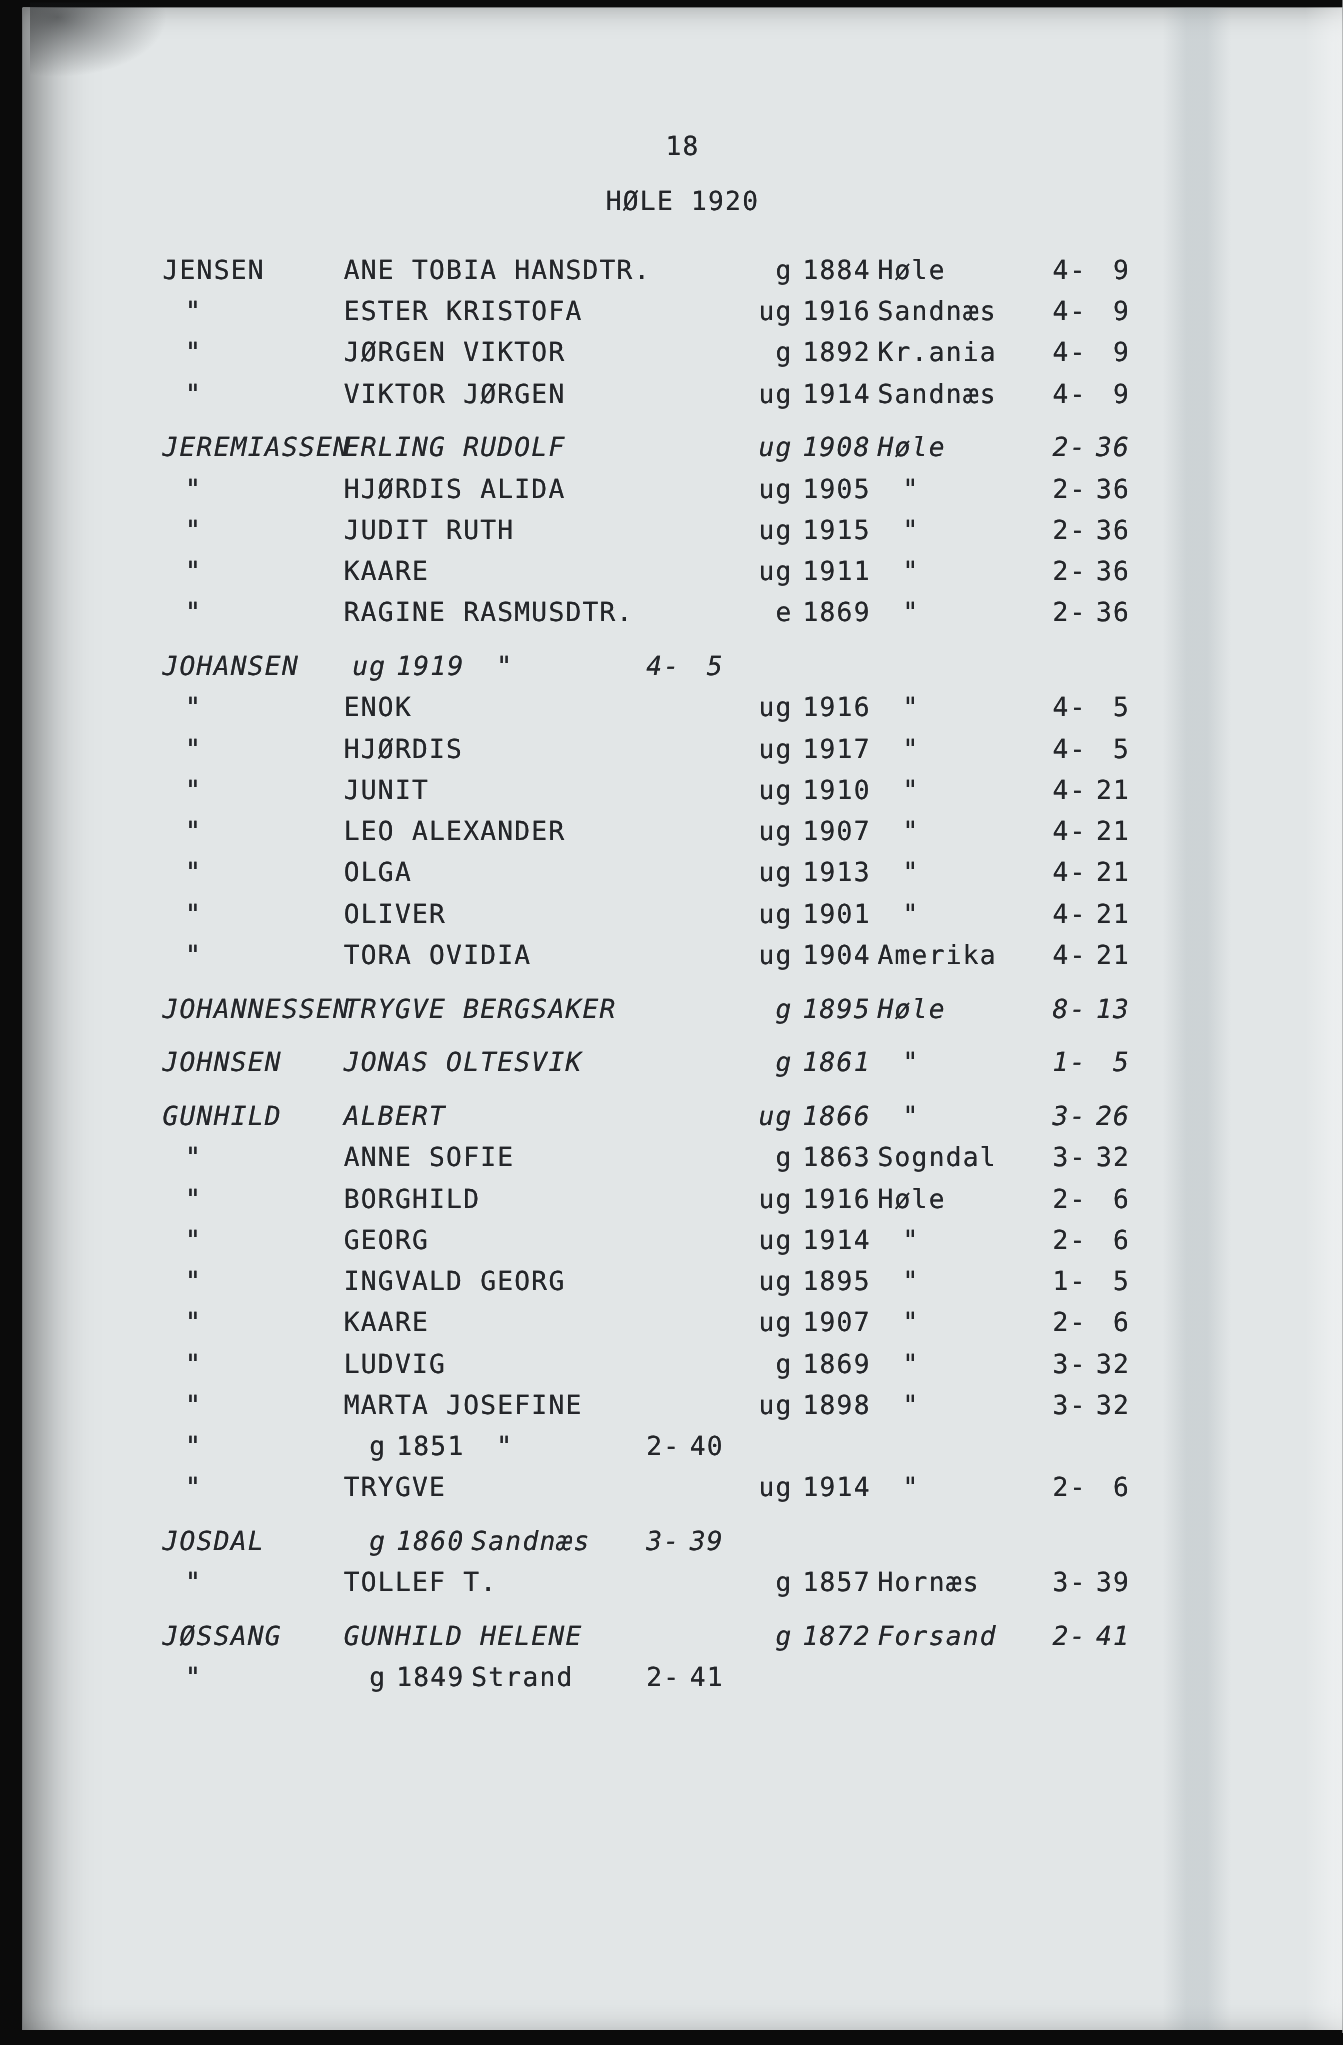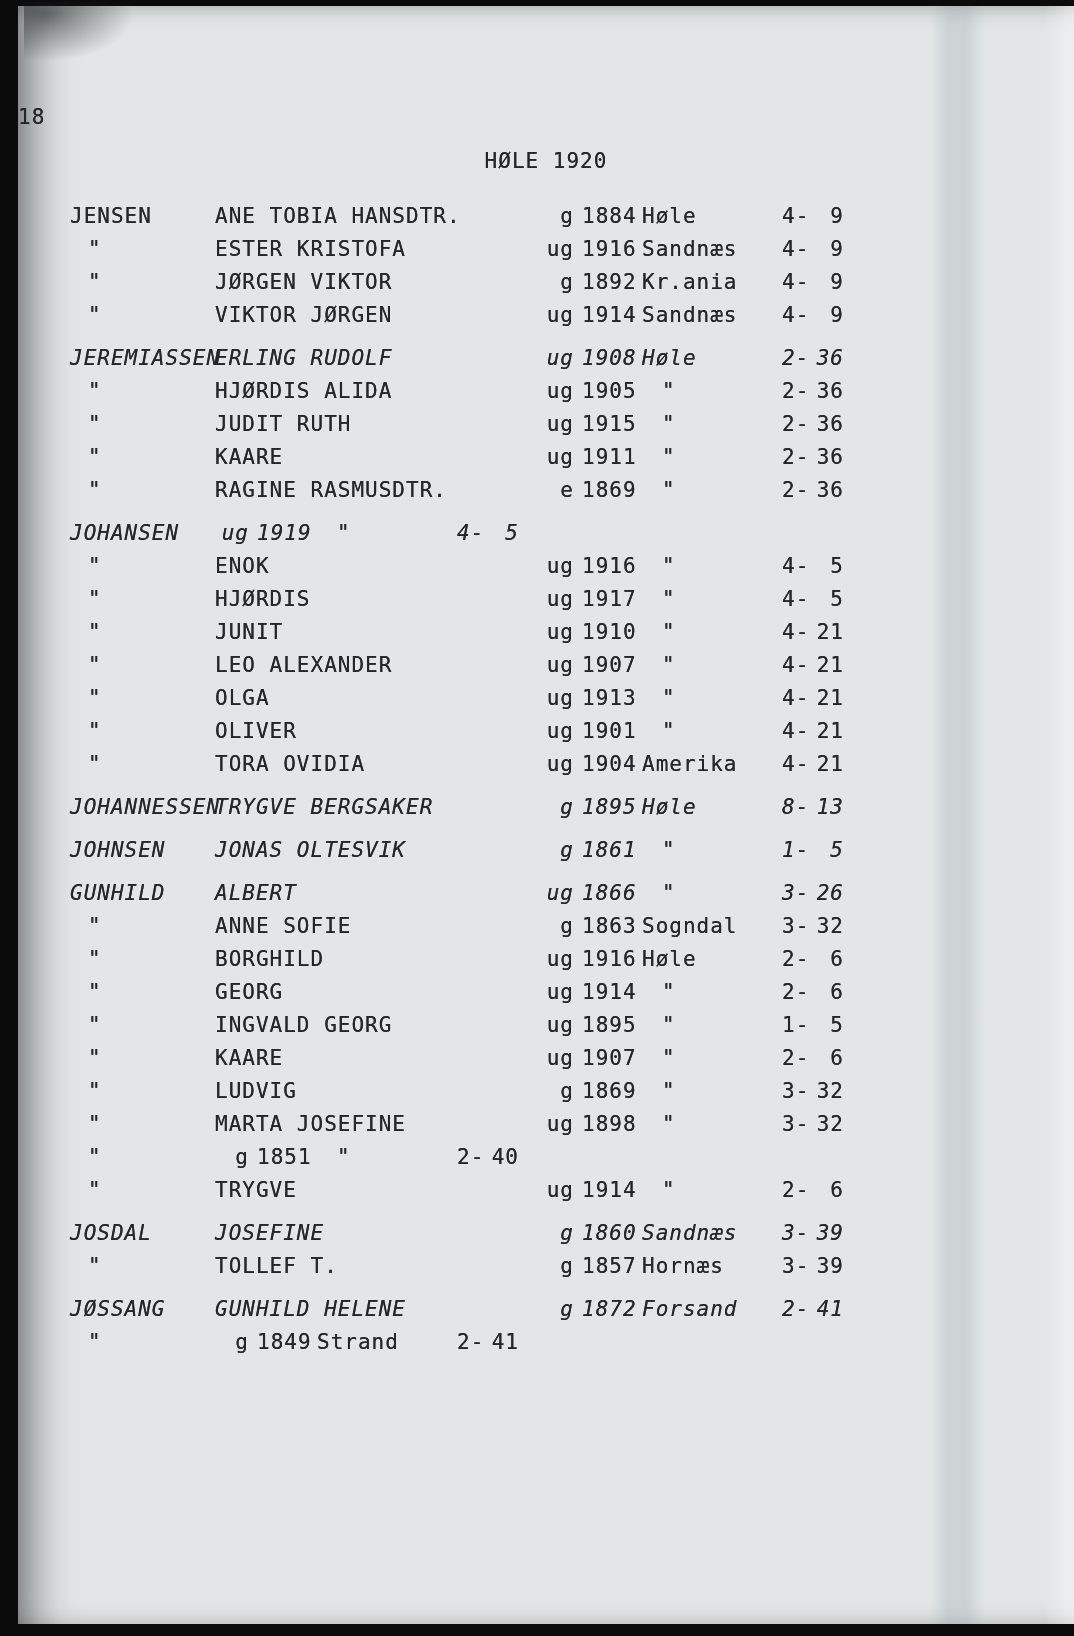--- a/index.html
+++ b/index.html
@@ -45,34 +45,35 @@
     pointer-events: none;
   }
   .content {
     position: relative;
     padding-top: 100px;
     font-size: 21px;
     letter-spacing: 1px;
     text-shadow: 0 0 0.5px rgba(30,32,36,0.8);
   }
   .page-number {
+    text-align: center;
     line-height: 22px;
   }
   .page-title {
     text-align: center;
     margin-top: 22px;
     line-height: 22px;
   }
   .census-rows {
     margin-top: 28px;
   }
   .row {
     display: flex;
     align-items: flex-start;
-    padding-left: 52px;
+    padding-left: 112px;
     line-height: 33px;
     white-space: pre;
   }
   .row.group-start { margin-top: 10px; font-style: italic; }
   .c-surname { width: 145px; flex: none; }
   .c-name    { width: 325px; flex: none; }
   .c-status  { width: 34px;  flex: none; text-align: right; }
   .c-year    { width: 56px;  flex: none; margin-left: 8px; }
   .c-place   { width: 140px; flex: none; margin-left: 4px; }
   .c-ref1    { width: 30px;  flex: none; }
@@ -372,21 +373,20 @@
     <span class="c-name">TRYGVE</span>
     <span class="c-status">ug</span>
     <span class="c-year">1914</span>
     <span class="c-place ditto">"</span>
     <span class="c-ref1">2-</span>
     <span class="c-ref2">6</span>
   </div>
 
   <div class="row group-start">
     <span class="c-surname">JOSDAL</span>
-    <span class="c-name">JOSEFINE</span>
     <span class="c-status">g</span>
     <span class="c-year">1860</span>
     <span class="c-place">Sandnæs</span>
     <span class="c-ref1">3-</span>
     <span class="c-ref2">39</span>
   </div>
 
   <div class="row">
     <span class="c-surname ditto">"</span>
     <span class="c-name">TOLLEF T.</span>

